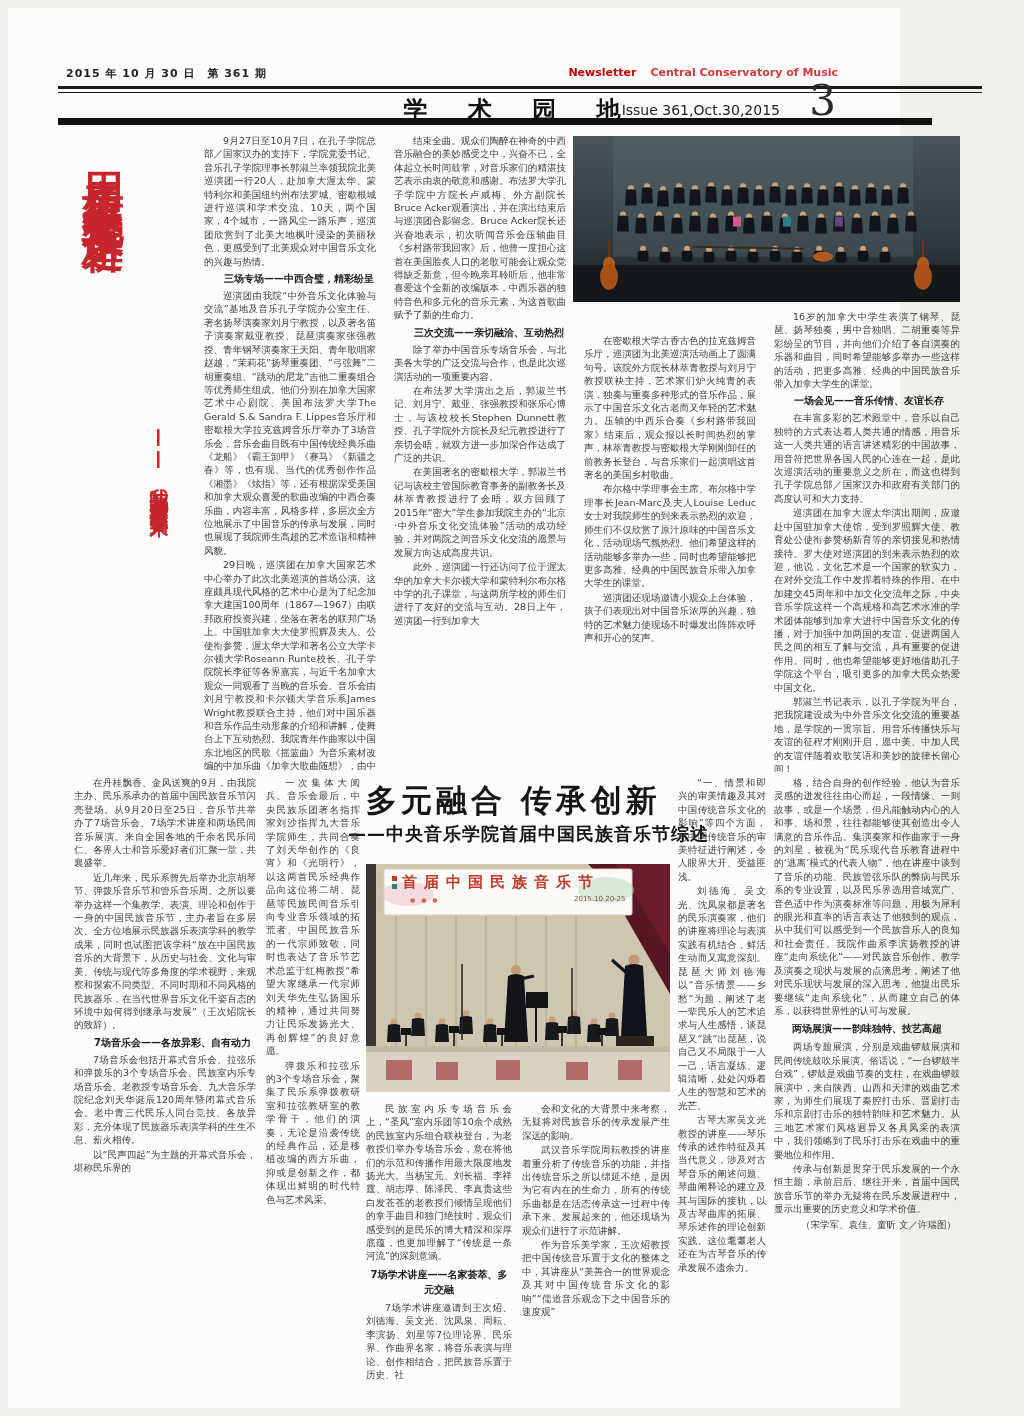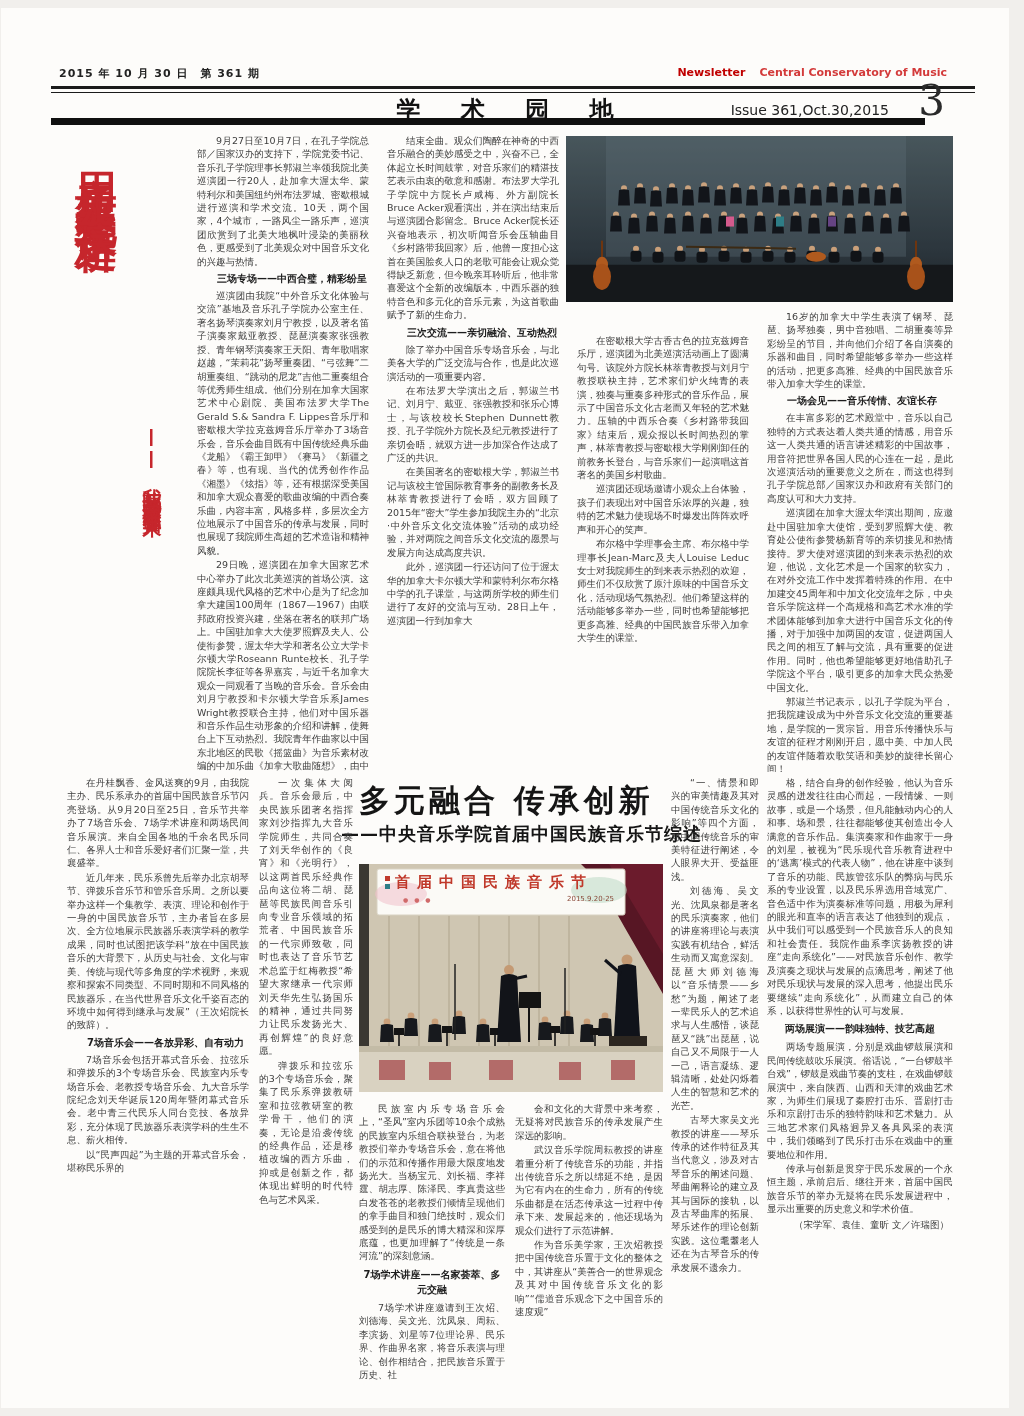--- a/index.html
+++ b/index.html
@@ -1,18 +1,18 @@
 <!DOCTYPE html>
 <html><head>
 <meta charset="utf-8">
 <style>
   html,body{margin:0;padding:0;}
   body{width:1024px;height:1416px;position:relative;background:#f1efec;
        font-family:"DejaVu Sans","Liberation Sans",sans-serif;}
-  .page{position:absolute;left:1px;top:8px;width:1008px;height:1400px;background:#fdfcfa;}
+  .page{position:absolute;left:8px;top:8px;width:892px;height:1400px;background:#fdfcfa;}
   
   .dateline{position:absolute;left:58px;top:58px;font-size:11px;font-weight:bold;color:#222;letter-spacing:1px;}
   .nl-line{position:absolute;right:62px;top:58px;font-size:11px;font-weight:bold;}
   .nl-line .nl{color:#c00000;margin-right:14px;}
   .nl-line .ccom{color:#d33a3a;font-weight:bold;margin-top:15px;}
   .rule-a{position:absolute;left:50px;top:78px;width:924px;height:3px;background:#1b1b1b;}
   .rule-b{position:absolute;left:50px;top:84px;width:924px;height:1px;background:#1b1b1b;}
   .masthead{position:absolute;left:0;top:86px;width:1024px;text-align:center;
             font-size:24px;font-weight:900;color:#111;letter-spacing:16px;}
   .issueline{position:absolute;right:120px;top:94px;font-size:14px;color:#222;}
@@ -158,22 +158,22 @@
   <div class="colflow" style="left:386px;top:126px;width:172px;height:638px;">
       <div class="para">结束全曲。观众们陶醉在神奇的中西音乐融合的美妙感受之中，兴奋不已，全体起立长时间鼓掌，对音乐家们的精湛技艺表示由衷的敬意和感谢。布法罗大学孔子学院中方院长卢咸梅、外方副院长Bruce Acker观看演出，并在演出结束后与巡演团合影留念。Bruce Acker院长还兴奋地表示，初次听闻音乐会压轴曲目《乡村路带我回家》后，他曾一度担心这首在美国脍炙人口的老歌可能会让观众觉得缺乏新意，但今晚亲耳聆听后，他非常喜爱这个全新的改编版本，中西乐器的独特音色和多元化的音乐元素，为这首歌曲赋予了新的生命力。</div>
       <div class="subhead">三次交流——亲切融洽、互动热烈</div>
       <div class="para">除了举办中国音乐专场音乐会，与北美各大学的广泛交流与合作，也是此次巡演活动的一项重要内容。</div>
       <div class="para">在布法罗大学演出之后，郭淑兰书记、刘月宁、戴亚、张强教授和张乐心博士，与该校校长Stephen Dunnett教授、孔子学院外方院长及纪元教授进行了亲切会晤，就双方进一步加深合作达成了广泛的共识。</div>
       <div class="para">在美国著名的密歇根大学，郭淑兰书记与该校主管国际教育事务的副教务长及林萃青教授进行了会晤，双方回顾了2015年“密大”学生参加我院主办的“北京·中外音乐文化交流体验”活动的成功经验，并对两院之间音乐文化交流的愿景与发展方向达成高度共识。</div>
       <div class="para">此外，巡演团一行还访问了位于渥太华的加拿大卡尔顿大学和蒙特利尔布尔格中学的孔子课堂，与这两所学校的师生们进行了友好的交流与互动。28日上午，巡演团一行到加拿大</div>
     </div>
   <div class="colflow" style="left:576px;top:302px;width:172px;height:462px;margin-top:24px;">
       <div class="para">在密歇根大学古香古色的拉克兹姆音乐厅，巡演团为北美巡演活动画上了圆满句号。该院外方院长林萃青教授与刘月宁教授联袂主持，艺术家们炉火纯青的表演，独奏与重奏多种形式的音乐作品，展示了中国音乐文化古老而又年轻的艺术魅力。压轴的中西乐合奏《乡村路带我回家》结束后，观众报以长时间热烈的掌声，林萃青教授与密歇根大学刚刚卸任的前教务长登台，与音乐家们一起演唱这首著名的美国乡村歌曲。</div>
+      <div class="para">布尔格中学理事会主席、布尔格中学理事长Jean-Marc及夫人Louise Leduc女士对我院师生的到来表示热烈的欢迎，师生们不仅欣赏了原汁原味的中国音乐文化，活动现场气氛热烈。他们希望这样的活动能够多举办一些，同时也希望能够把更多高雅、经典的中国民族音乐带入加拿大学生的课堂。</div>
       <div class="para">巡演团还现场邀请小观众上台体验，孩子们表现出对中国音乐浓厚的兴趣，独特的艺术魅力使现场不时爆发出阵阵欢呼声和开心的笑声。</div>
-      <div class="para">布尔格中学理事会主席、布尔格中学理事长Jean-Marc及夫人Louise Leduc女士对我院师生的到来表示热烈的欢迎，师生们不仅欣赏了原汁原味的中国音乐文化，活动现场气氛热烈。他们希望这样的活动能够多举办一些，同时也希望能够把更多高雅、经典的中国民族音乐带入加拿大学生的课堂。</div>
     </div>
   <div class="colflow" style="left:766px;top:302px;width:186px;height:462px;">
       <div class="para">16岁的加拿大中学生表演了钢琴、琵琶、扬琴独奏，男中音独唱、二胡重奏等异彩纷呈的节目，并向他们介绍了各自演奏的乐器和曲目，同时希望能够多举办一些这样的活动，把更多高雅、经典的中国民族音乐带入加拿大学生的课堂。</div>
       <div class="subhead">一场会见——音乐传情、友谊长存</div>
       <div class="para">在丰富多彩的艺术殿堂中，音乐以自己独特的方式表达着人类共通的情感，用音乐这一人类共通的语言讲述精彩的中国故事，用音符把世界各国人民的心连在一起，是此次巡演活动的重要意义之所在，而这也得到孔子学院总部／国家汉办和政府有关部门的高度认可和大力支持。</div>
       <div class="para">巡演团在加拿大渥太华演出期间，应邀赴中国驻加拿大使馆，受到罗照辉大使、教育处公使衔参赞杨新育等的亲切接见和热情接待。罗大使对巡演团的到来表示热烈的欢迎，他说，文化艺术是一个国家的软实力，在对外交流工作中发挥着特殊的作用。在中加建交45周年和中加文化交流年之际，中央音乐学院这样一个高规格和高艺术水准的学术团体能够到加拿大进行中国音乐文化的传播，对于加强中加两国的友谊，促进两国人民之间的相互了解与交流，具有重要的促进作用。同时，他也希望能够更好地借助孔子学院这个平台，吸引更多的加拿大民众热爱中国文化。</div>
       <div class="para">郭淑兰书记表示，以孔子学院为平台，把我院建设成为中外音乐文化交流的重要基地，是学院的一贯宗旨。用音乐传播快乐与友谊的征程才刚刚开启，愿中美、中加人民的友谊伴随着欢歌笑语和美妙的旋律长留心间！</div>
     </div>
 
   <div class="a2-title">多元融合  传承创新</div>
@@ -247,21 +247,21 @@
       <g fill="#9b2830" opacity="0.6">
           <rect x="20" y="196" width="26" height="20"></rect>
           <rect x="70" y="198" width="22" height="18"></rect>
           <rect x="130" y="196" width="24" height="20"></rect>
           <rect x="200" y="198" width="22" height="18"></rect>
           <rect x="252" y="196" width="24" height="20"></rect>
         </g>
     </svg>
     <span class="banner-title">首届中国民族音乐节</span>
     <span class="banner-mark">● ● ●</span>
-    <span class="banner-date">2015.9.20-25</span>
+    <span class="banner-date">2015.10.20-25</span>
   </div>
 
   <div class="colflow" style="left:66px;top:768px;width:182px;height:628px;">
       <div class="para">在丹桂飘香、金风送爽的9月，由我院主办、民乐系承办的首届中国民族音乐节闪亮登场。从9月20日至25日，音乐节共举办了7场音乐会、7场学术讲座和两场民间音乐展演。来自全国各地的千余名民乐同仁、各界人士和音乐爱好者们汇聚一堂，共襄盛举。</div>
       <div class="para">近几年来，民乐系曾先后举办北京胡琴节、弹拨乐音乐节和管乐音乐周。之所以要举办这样一个集教学、表演、理论和创作于一身的中国民族音乐节，主办者旨在多层次、全方位地展示民族器乐表演学科的教学成果，同时也试图把该学科“放在中国民族音乐的大背景下，从历史与社会、文化与审美、传统与现代等多角度的学术视野，来观察和探索不同类型、不同时期和不同风格的民族器乐，在当代世界音乐文化千姿百态的环境中如何得到继承与发展”（王次炤院长的致辞）。</div>
       <div class="subhead">7场音乐会——各放异彩、自有动力</div>
       <div class="para">7场音乐会包括开幕式音乐会、拉弦乐和弹拨乐的3个专场音乐会、民族室内乐专场音乐会、老教授专场音乐会、九大音乐学院纪念刘天华诞辰120周年暨闭幕式音乐会。老中青三代民乐人同台竞技、各放异彩，充分体现了民族器乐表演学科的生生不息、薪火相传。</div>
       <div class="para">以“民声四起”为主题的开幕式音乐会，堪称民乐界的</div>
     </div>
   <div class="colflow" style="left:258px;top:768px;width:94px;height:628px;">

